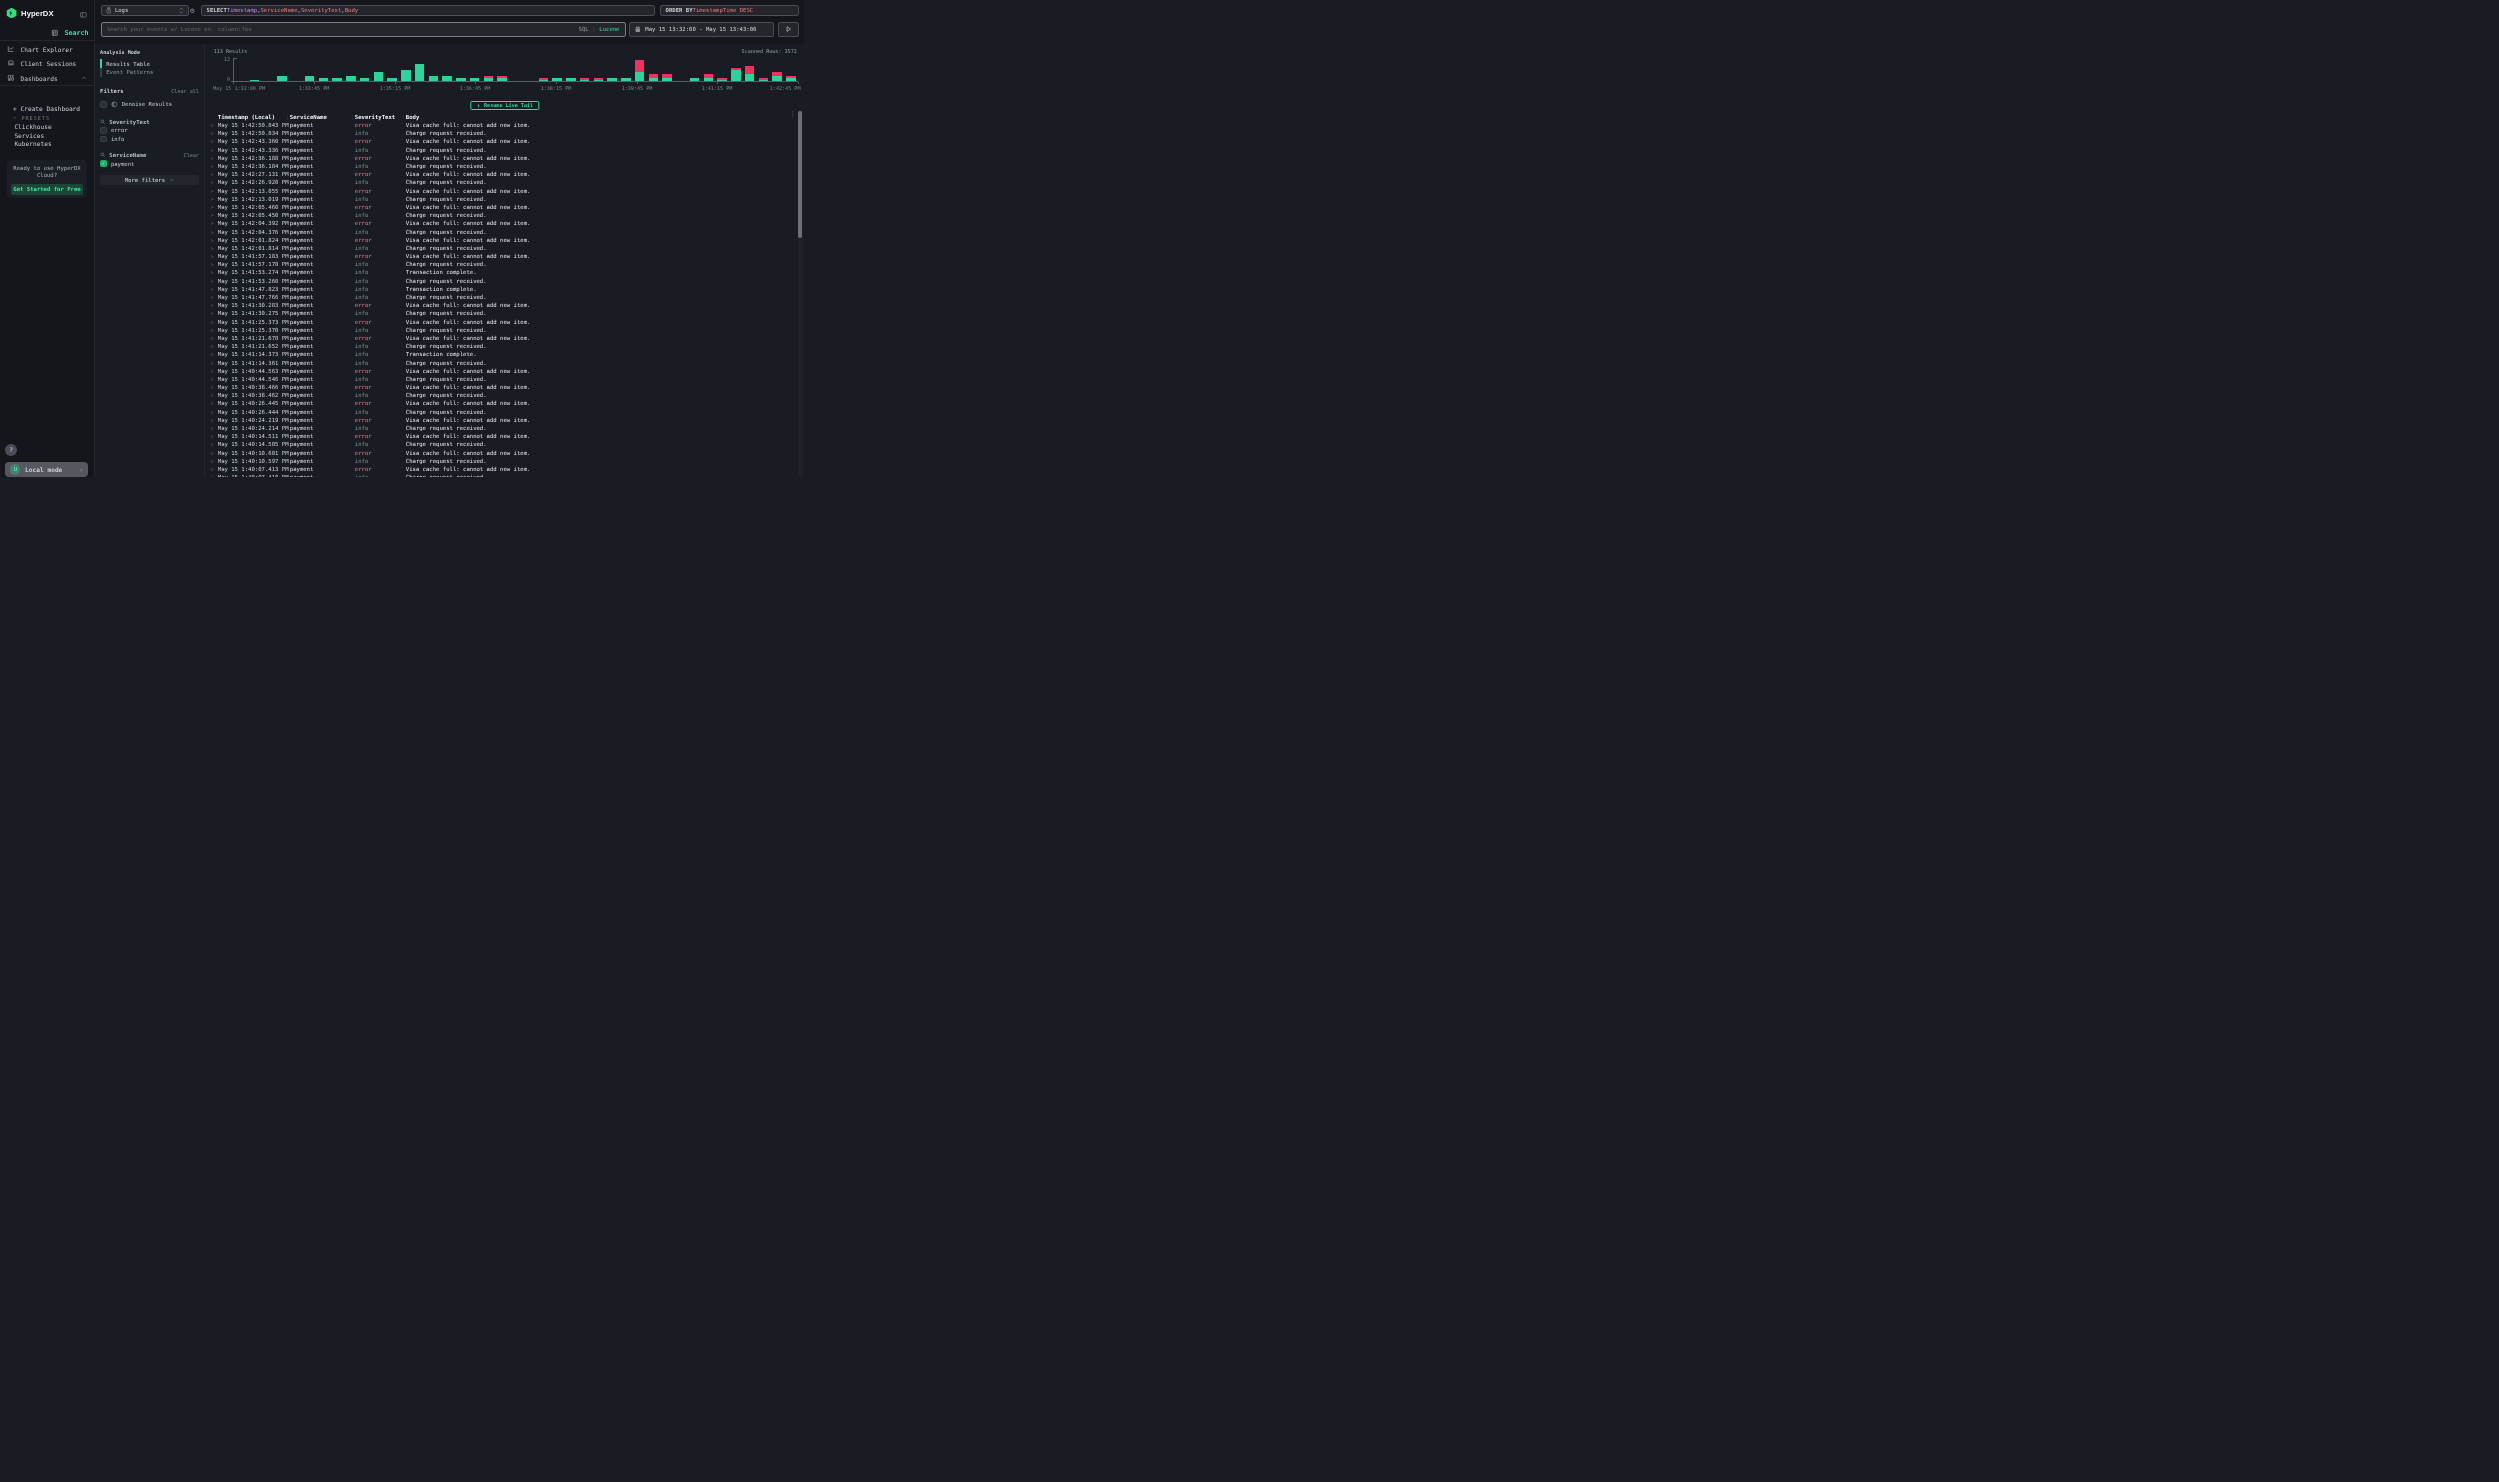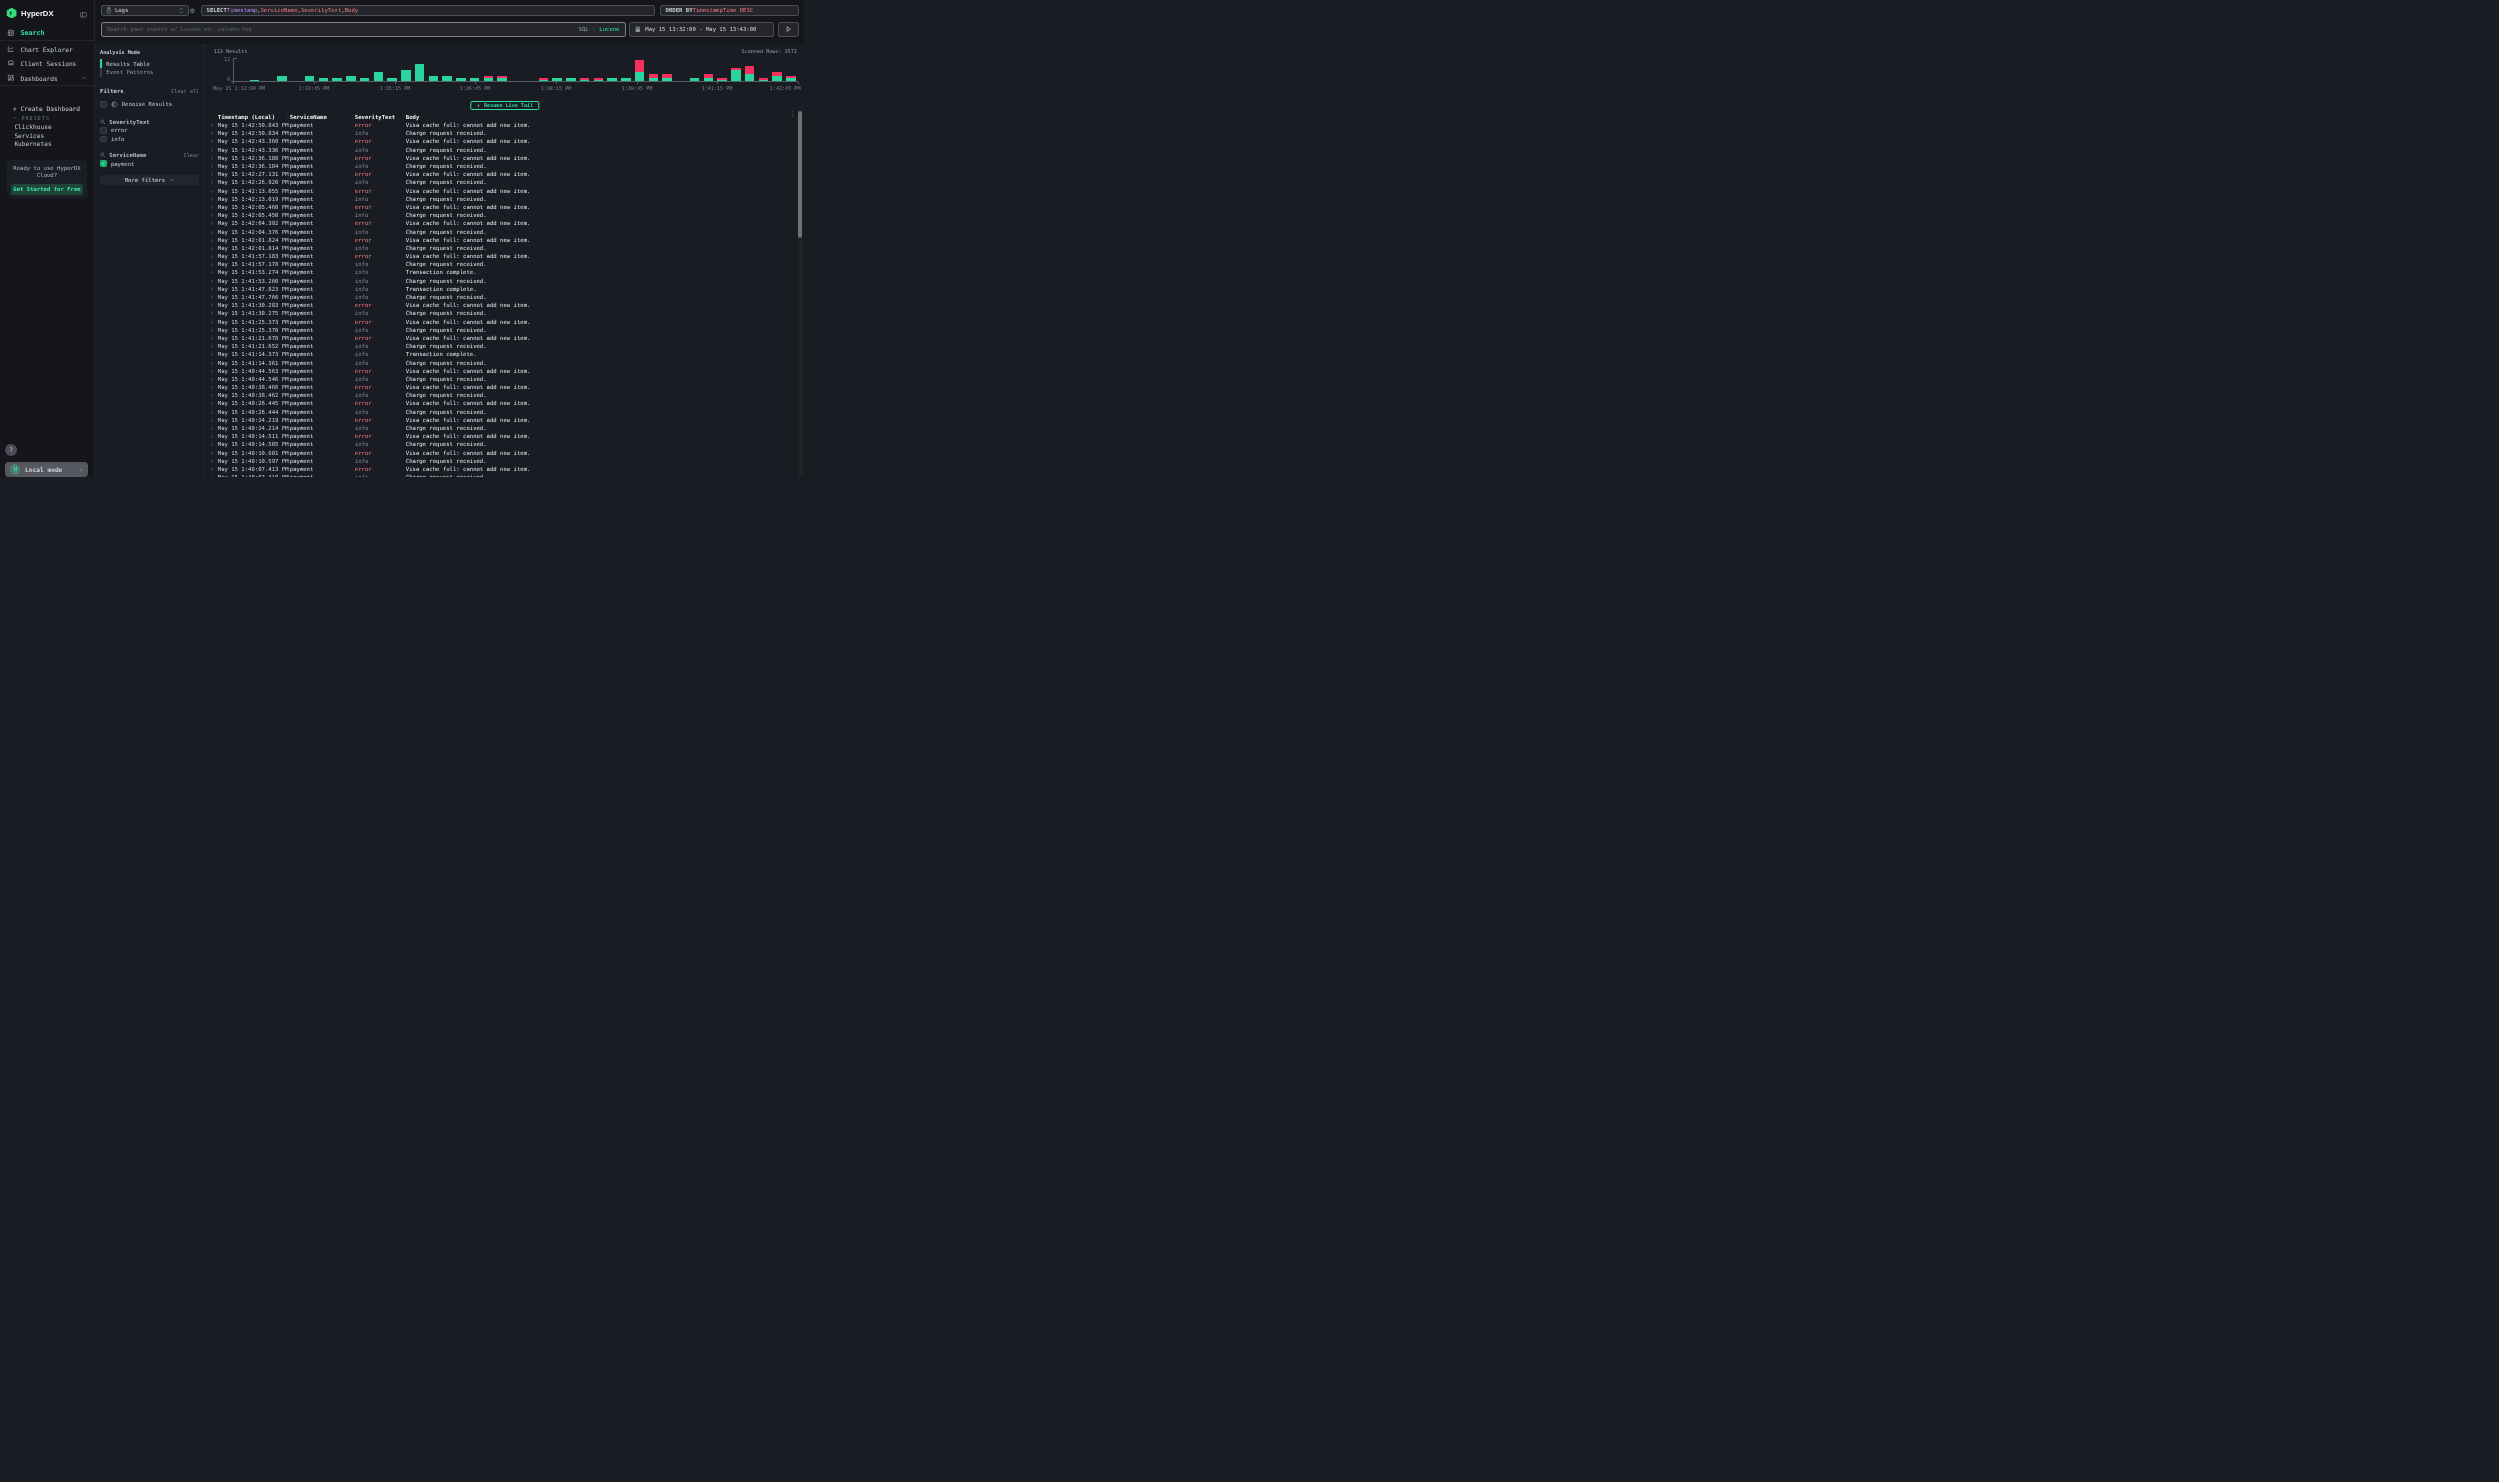--- a/index.html
+++ b/index.html
@@ -11,21 +11,21 @@
   .sidebar{position:absolute;left:0;top:0;width:95px;height:477px;background:#14161b;
            border-right:0.5px solid #24272e;box-sizing:border-box;}
   .logo-row{position:absolute;top:6.2px;left:6.2px;right:6.2px;height:12.3px;display:flex;align-items:flex-end;}
   .hex{width:10.8px;height:10.8px;background:#32dd7d;clip-path:polygon(50% 0,95% 26%,95% 74%,50% 100%,5% 74%,5% 26%);
        display:flex;align-items:center;justify-content:center;flex:none;}
   .brand{margin-left:4.1px;font-family:"Liberation Sans",sans-serif;font-weight:bold;font-size:7.7px;color:#f2f4f6;}
   .collapse{margin-left:auto;cursor:pointer;display:flex;}
   .nav-item{position:absolute;left:0;width:100%;height:14.4px;display:flex;align-items:center;
             padding-left:6.7px;box-sizing:border-box;gap:5.6px;font-size:6.2px;color:#c6cad1;cursor:pointer;}
   .nav-item .icon{display:flex;width:8.2px;justify-content:center;flex:none;}
-  .nav-search{top:26px;}
+  .nav-search{top:26px;margin-left:44px;}
   .nav-search .nav-label{color:#35e2a6;font-weight:bold;font-size:6.7px;}
   .nav-ce{top:42px;} .nav-cs{top:56px;} .nav-db{top:71px;}
   .db-chev{position:absolute;right:7.2px;display:flex;}
   .sdivider{position:absolute;left:0;width:95px;height:0.5px;background:#23262d;}
   .create{position:absolute;top:105px;left:13px;font-size:6.2px;color:#cdd1d7;cursor:pointer;}
   .presets-head{position:absolute;top:115px;left:12.3px;display:flex;gap:4.1px;align-items:center;
                 color:#717a86;font-size:5.1px;letter-spacing:1px;cursor:pointer;}
   .preset-list{position:absolute;top:123px;left:14.4px;right:4.1px;}
   .preset-item{height:8.7px;line-height:8.7px;font-size:6.2px;color:#c6cad1;cursor:pointer;}
   .cloud-card{position:absolute;left:6.7px;right:6.7px;top:160px;height:38px;background:#1b1e25;

